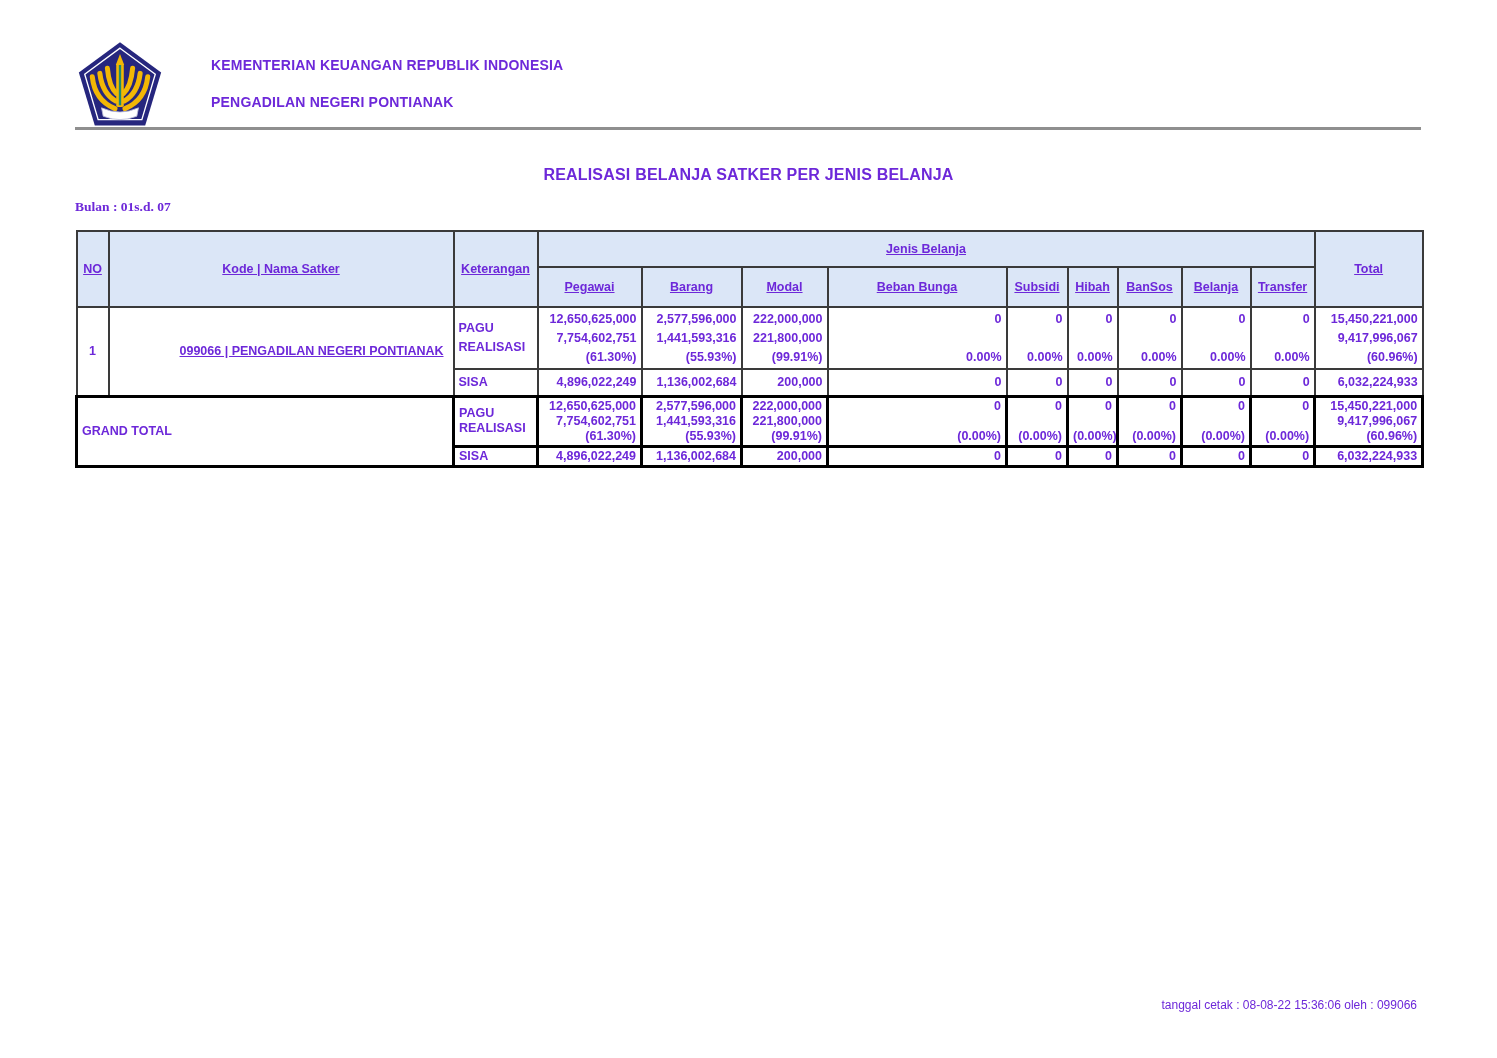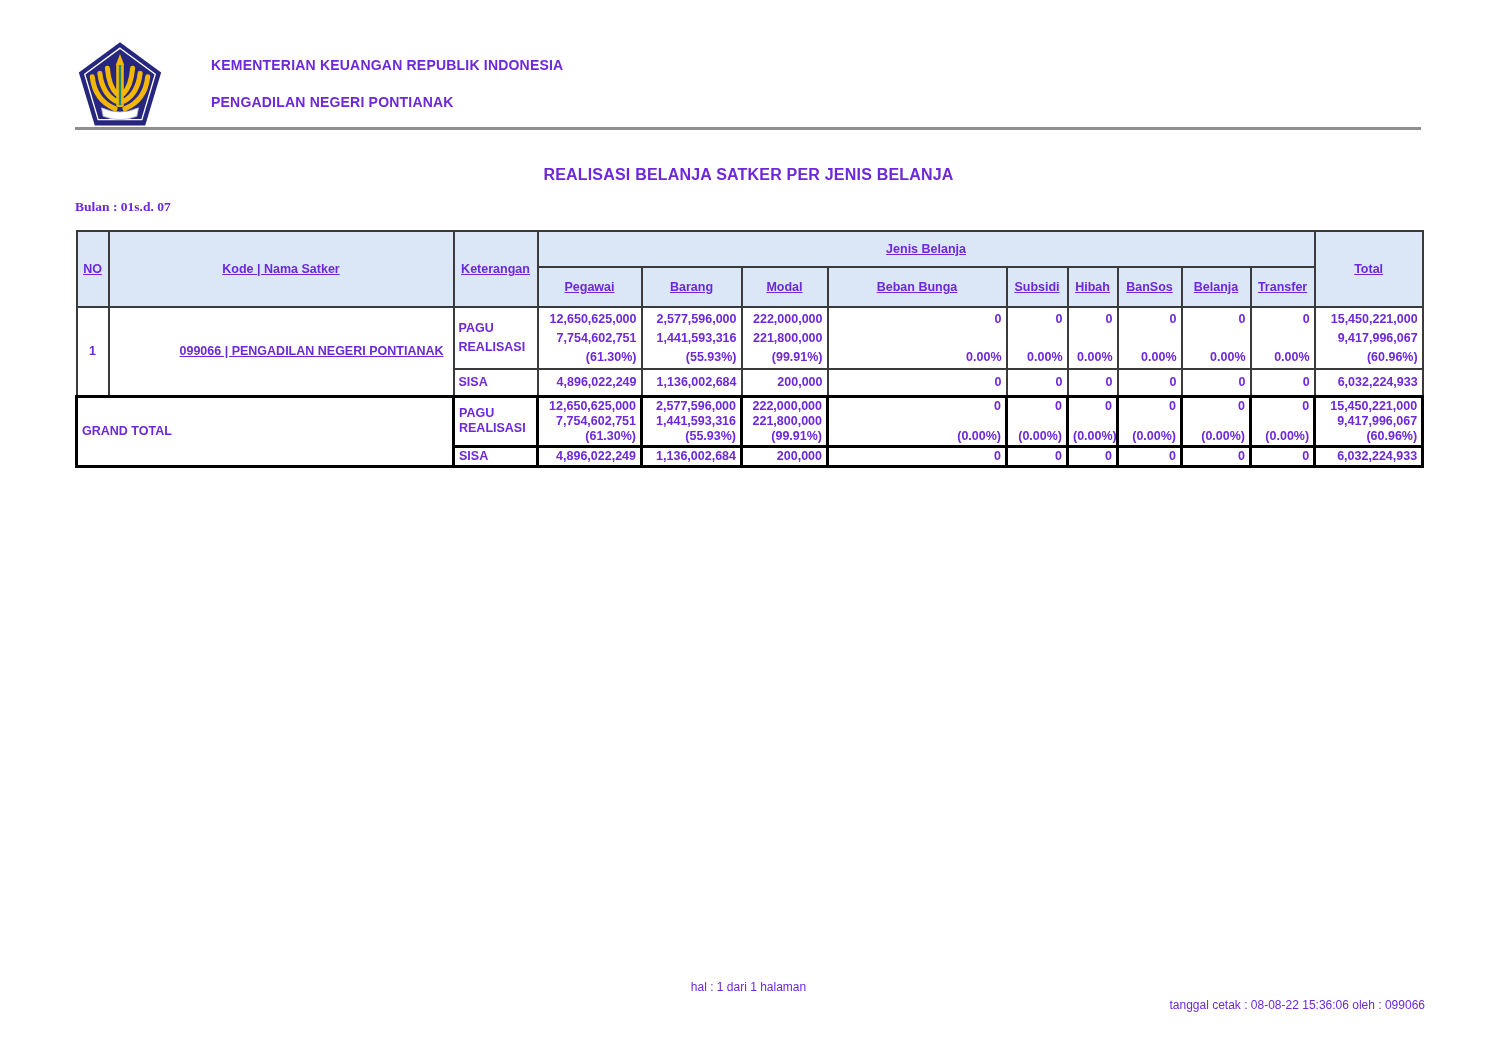--- a/index.html
+++ b/index.html
@@ -34,21 +34,21 @@
   td.num { text-align:right; padding:1px 4px; vertical-align:middle; }
   td.lbl { text-align:left; padding:1px 4px; vertical-align:middle;margin-left:20px; }
   td.ctr { text-align:center; vertical-align:middle; }
   td.satker { text-align:right; padding:1px 9px; vertical-align:middle;text-decoration:underline; }
   .pre { white-space:pre-line; }
   tr.r1a td, tr.r1b td { line-height:19px; }
   tr.gta td, tr.gtb td { line-height:15px; }
   tr.gta td, tr.gtb td { border:3px solid #000; }
   
   .footer-page { position:absolute; left:0; top:980px; width:1497px; text-align:center; font-size:12px; }
-  .footer-printed { position:absolute; right:72px; top:998px; font-size:12px;padding-left:13px; }
+  .footer-printed { position:absolute; right:80px; top:998px; font-size:12px;padding-left:13px; }
 </style>
 </head>
 <body>
 
 <div class="page">
 
   <svg class="logo" viewBox="0 0 100 106" xmlns="http://www.w3.org/2000/svg">
     <polygon points="50,1 99,37 80,100 20,100 1,37" fill="#26267e"></polygon>
     <polygon points="50,8 92,39 76,93 24,93 8,39" fill="none" stroke="#ffffff" stroke-width="1.6"></polygon>
     <path d="M44,80 Q20,70 17,42" stroke="#f2b705" stroke-width="6" fill="none" stroke-linecap="round"></path>
@@ -201,16 +201,15 @@
         <td class="num">0</td>
         <td class="num">0</td>
         <td class="num">0</td>
         <td class="num">0</td>
         <td class="num">0</td>
         <td class="num">6,032,224,933</td>
       </tr>
     </tbody>
   </table>
 
-  <div class="footer-page">hal : 1 dari 1 halaman</div>
   <div class="footer-printed">tanggal cetak : 08-08-22 15:36:06 oleh : 099066</div>
 
 </div>
 
 </body></html>

